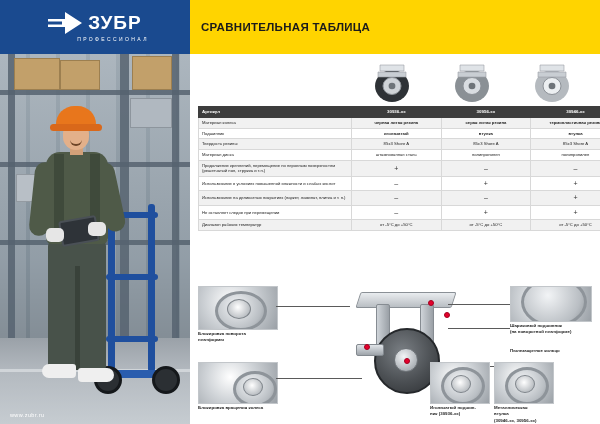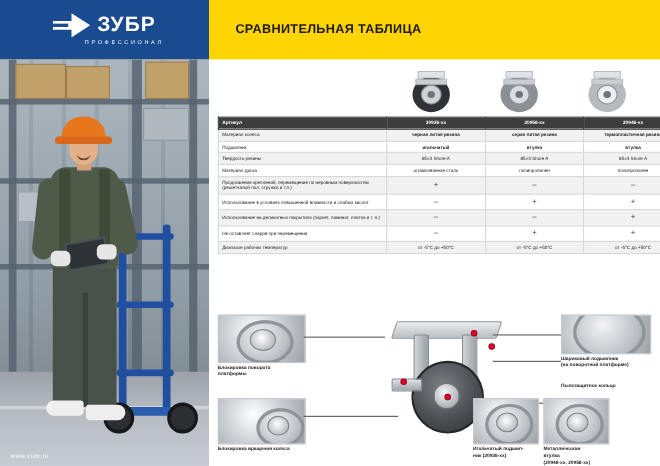--- a/index.html
+++ b/index.html
@@ -11,21 +11,21 @@
     width: 600px;
     height: 424px;
     font-family: "Liberation Sans", sans-serif;
     overflow: hidden;
     position: relative;
   }
   .page {
     position: relative;
     width: 600px;
     height: 424px;
-    background: #fde047;
+    background: #ec4899;
   }
 
   
   .header {
     position: absolute;
     top: 0; left: 0;
     width: 600px;
     height: 54px;
   }
   .header-brand {
@@ -76,21 +76,21 @@
     height: 54px;
     background: #ffd400;
     display: flex;
     align-items: center;
   }
   .header-title {
     font-size: 11.5px;
     font-weight: bold;
     color: #1b1b1b;
     letter-spacing: 0.3px;
-    padding-left: 24px;
+    padding-left: 11px;
   }
 
   
   .photo-col {
     position: absolute;
     top: 54px; left: 0;
     width: 190px;
     height: 370px;
     background: linear-gradient(180deg,#8e9aa4 0%, #7d8994 40%, #6f7b86 70%, #5c6872 100%);
     overflow: hidden;

